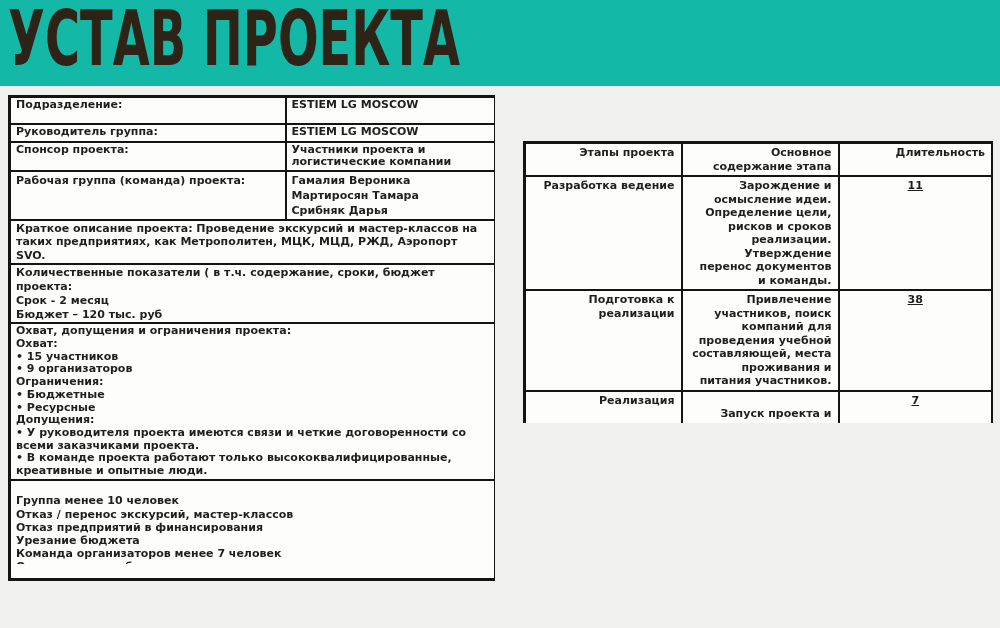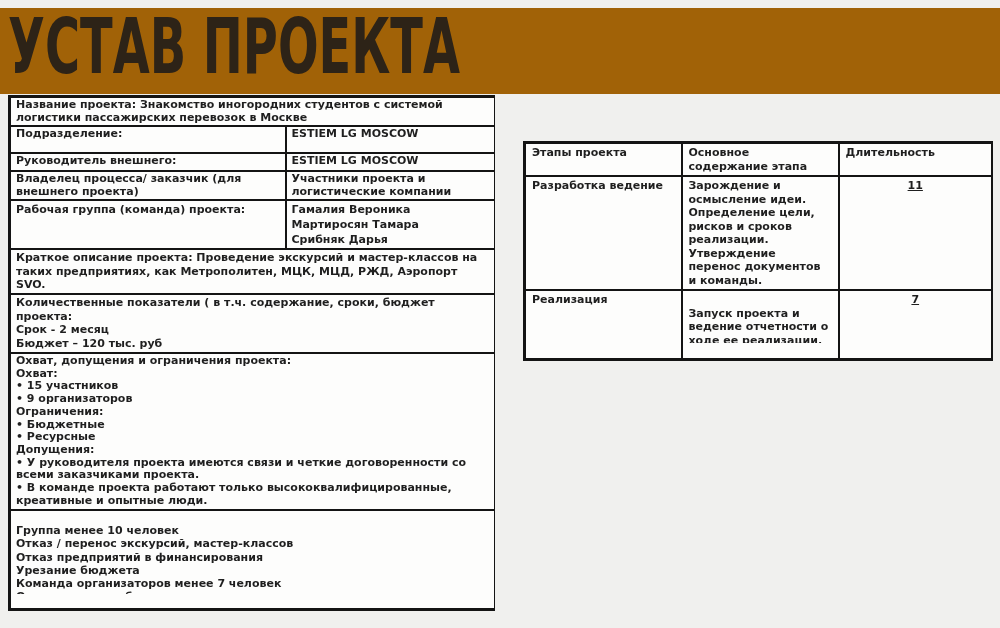--- a/index.html
+++ b/index.html
@@ -5,23 +5,23 @@
   * { margin: 0; padding: 0; box-sizing: border-box; }
   html, body { width: 1000px; height: 628px; }
   body {
     position: relative;
     background: #f0f0ee;
     font-family: "DejaVu Sans", "Liberation Sans", sans-serif;
     color: #1f1f1f;
     overflow: hidden;
   }
   .title-band {
-    position: absolute; left: 0; top: 8px;
+    position: absolute; left: 0; top: 0;
     width: 1000px; height: 86px;
-    background: #a16207;
+    background: #14b8a6;
   }
   .title-svg { position: absolute; left: 8px; top: 4px; overflow: visible; }
 
   
   .charter-wrap {
     position: absolute; left: 8px; top: 95px;
     width: 487px; height: 533px; overflow: hidden;
   }
   table { border-collapse: collapse; table-layout: fixed; background: #fdfdfc; }
   .charter { width: 486px; border: 3px solid #141414; }
@@ -51,21 +51,21 @@
 
   
   .stages-wrap {
     position: absolute; left: 523px; top: 141px;
     width: 470px; height: 282px; overflow: hidden;
   }
   .stages { width: 468px; border: 3px solid #141414; }
   .stages td, .stages th {
     border: 2px solid #141414;
     vertical-align: top;
-    text-align: left;
+    text-align: right;
     padding: 2px 6px;
     font-size: 11px; font-weight: bold;
     line-height: 13.5px;
     white-space: pre-line;
     overflow: hidden;
   }
   .stages col.s1 { width: 157px; }
   .stages col.s2 { width: 157px; }
   .stages col.s3 { width: 154px; }
   .stages tr.h  th { height: 28px; }
@@ -84,33 +84,30 @@
   </svg>
 </div>
 
 <div class="charter-wrap">
   <table class="charter">
     <colgroup>
         <col class="c1">
         <col class="c2">
       </colgroup>
     <tbody>
-        <tr class="r1">
-      <td colspan="2">Название проекта: Знакомство иногородних студентов с системой логистики пассажирских перевозок в Москве</td>
-    </tr>
     <tr class="r2">
       <td>Подразделение:</td>
       <td>ESTIEM LG MOSCOW</td>
     </tr>
     <tr class="r3">
-      <td>Руководитель внешнего:</td>
+      <td>Руководитель группа:</td>
       <td>ESTIEM LG MOSCOW</td>
     </tr>
-    <tr class="r5">
-      <td>Владелец процесса/ заказчик (для внешнего проекта)</td>
+    <tr class="r4">
+      <td>Спонсор проекта:</td>
       <td>Участники проекта и логистические компании</td>
     </tr>
     <tr class="r6">
       <td>Рабочая группа (команда) проекта:</td>
       <td>Гамалия Вероника
 Мартиросян Тамара
 Срибняк Дарья</td>
     </tr>
     <tr class="r7">
       <td colspan="2">Краткое описание проекта: Проведение экскурсий и мастер-классов на таких предприятиях, как Метрополитен, МЦК, МЦД, РЖД, Аэропорт SVO.</td>
@@ -165,20 +162,32 @@
       <td>Зарождение и
 осмысление идеи.
 Определение цели,
 рисков и сроков
 реализации.
 Утверждение
 перенос документов
 и команды.</td>
       <td class="dur">11</td>
     </tr>
+    <tr class="sr2">
+      <td>Подготовка к
+реализации</td>
+      <td>Привлечение
+участников, поиск
+компаний для
+проведения учебной
+составляющей, места
+проживания и
+питания участников.</td>
+      <td class="dur">38</td>
+    </tr>
     <tr class="sr3">
       <td>Реализация</td>
       <td>
         <div class="clip-block2">Запуск проекта и
 ведение отчетности о
 ходе ее реализации.</div>
       </td>
       <td class="dur">7</td>
     </tr>
   </tbody>

